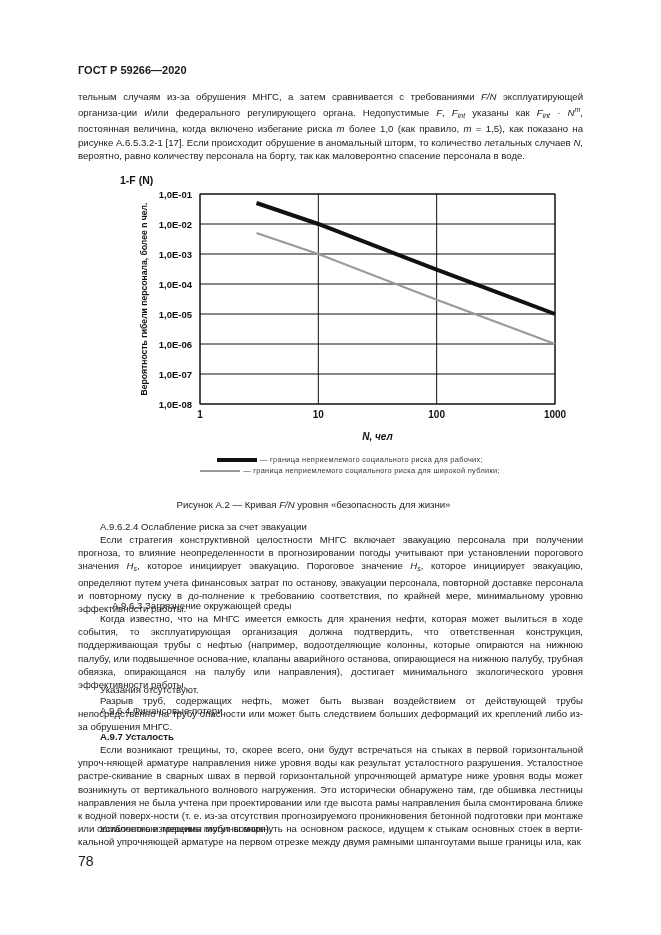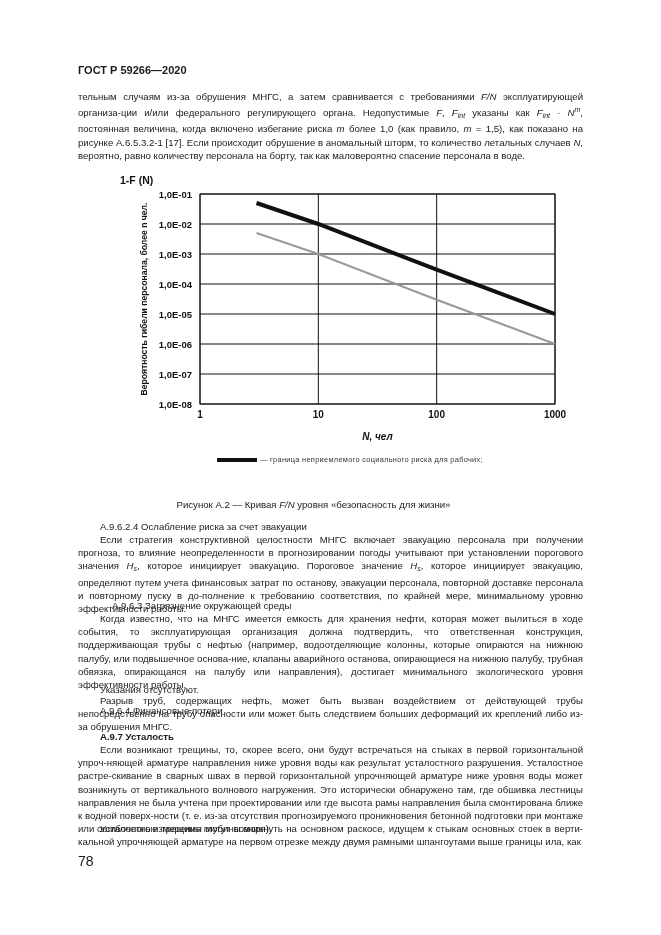--- a/index.html
+++ b/index.html
@@ -61,20 +61,23 @@
       <text x="10" y="16" font-size="10.5" font-weight="bold" font-family="Liberation Sans, sans-serif" fill="#111">1-F (N)</text>
       <text x="267.5" y="272" text-anchor="middle" font-size="10" font-weight="bold" font-style="italic" font-family="Liberation Sans, sans-serif" fill="#111">N, чел</text>
       <text x="0" y="0" text-anchor="middle" font-size="8.6" font-weight="bold" font-family="Liberation Sans, sans-serif" fill="#111" transform="translate(37,131) rotate(-90)">Вероятность гибели персонала, более n чел.</text>
     </svg>
 </div>
 
 <div class="legend">
   <div>
     <span class="legend-line" style="width:40px;height:4px;background:#111;"></span><span>— граница неприемлемого социального риска для рабочих;</span>
   </div>
+  <div>
+    <span class="legend-line" style="width:40px;height:1.5px;background:#999;"></span><span>— граница неприемлемого социального риска для широкой публики;</span>
+  </div>
 </div>
 
 <div class="caption"><span>Рисунок А.2 — Кривая </span><i>F/N</i><span> уровня «безопасность для жизни»</span></div>
 
 <div class="heading-small" style="top:520px;">А.9.6.2.4 Ослабление риска за счет эвакуации</div>
 <p class="para indent" style="top:533px;"><span>Если стратегия конструктивной целостности МНГС включает эвакуацию персонала при получении прогноза, то влияние неопределенности в прогнозировании погоды учитывают при установлении порогового значения </span><i>H</i><sub><i>s</i></sub><span>, которое инициирует эвакуацию. Пороговое значение </span><i>H</i><sub><i>s</i></sub><span>, которое инициирует эвакуацию, определяют путем учета финансовых затрат по останову, эвакуации персонала, повторной доставке персонала и повторному пуску в до-полнение к требованию соответствия, по крайней мере, минимальному уровню эффективности работы.</span></p>
 
 <div class="heading-small" style="top:599px;margin-left:12px;">А.9.6.3 Загрязнение окружающей среды</div>
 <p class="para indent" style="top:612px;">Когда известно, что на МНГС имеется емкость для хранения нефти, которая может вылиться в ходе события, то эксплуатирующая организация должна подтвердить, что ответственная конструкция, поддерживающая трубы с нефтью (например, водоотделяющие колонны, которые опираются на нижнюю палубу, или подвышечное основа-ние, клапаны аварийного останова, опирающиеся на нижнюю палубу, трубная обвязка, опирающаяся на палубу или направления), достигает минимального экологического уровня эффективности работы.</p>
 <p class="para indent" style="top:678px;margin-top:16px;">Разрыв труб, содержащих нефть, может быть вызван воздействием от действующей трубы непосредственно на трубу опасности или может быть следствием больших деформаций их креплений либо из-за обрушения МНГС.</p>

